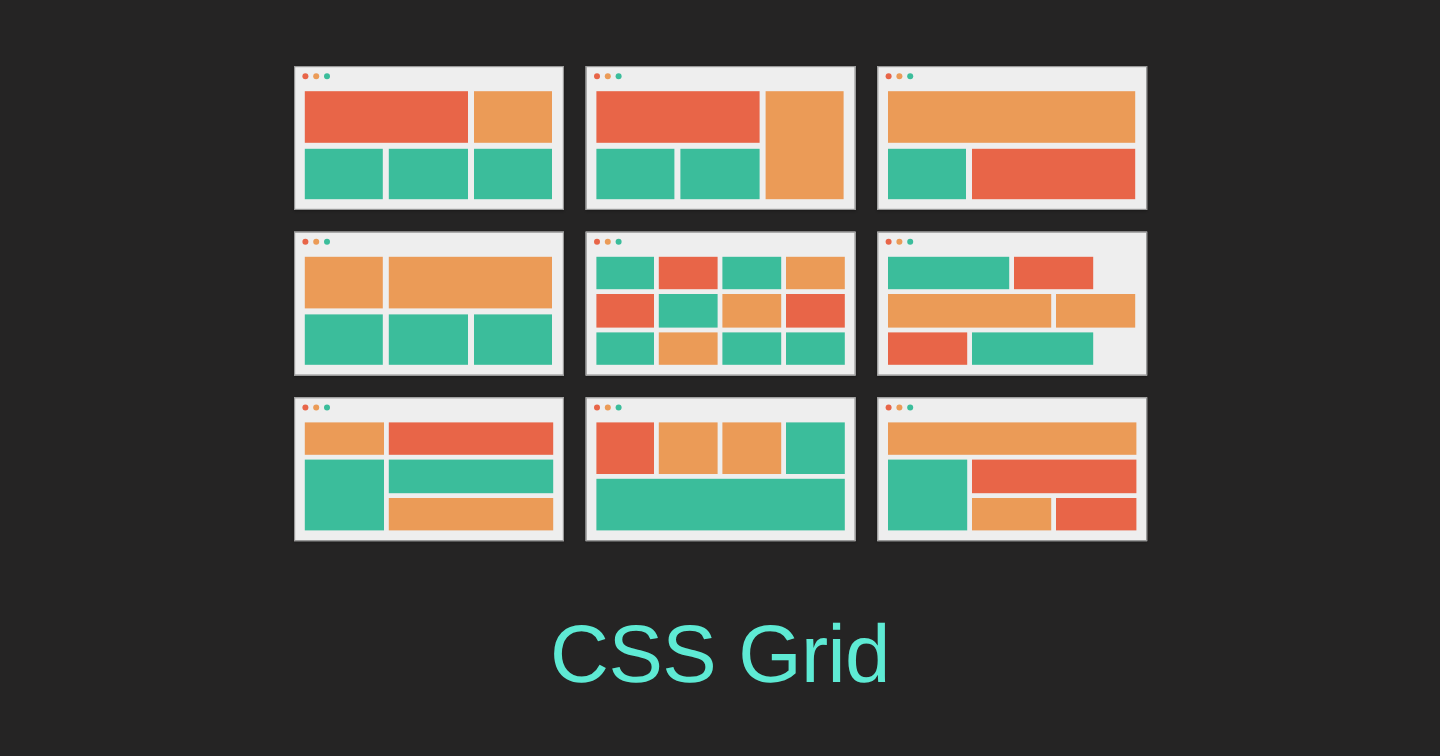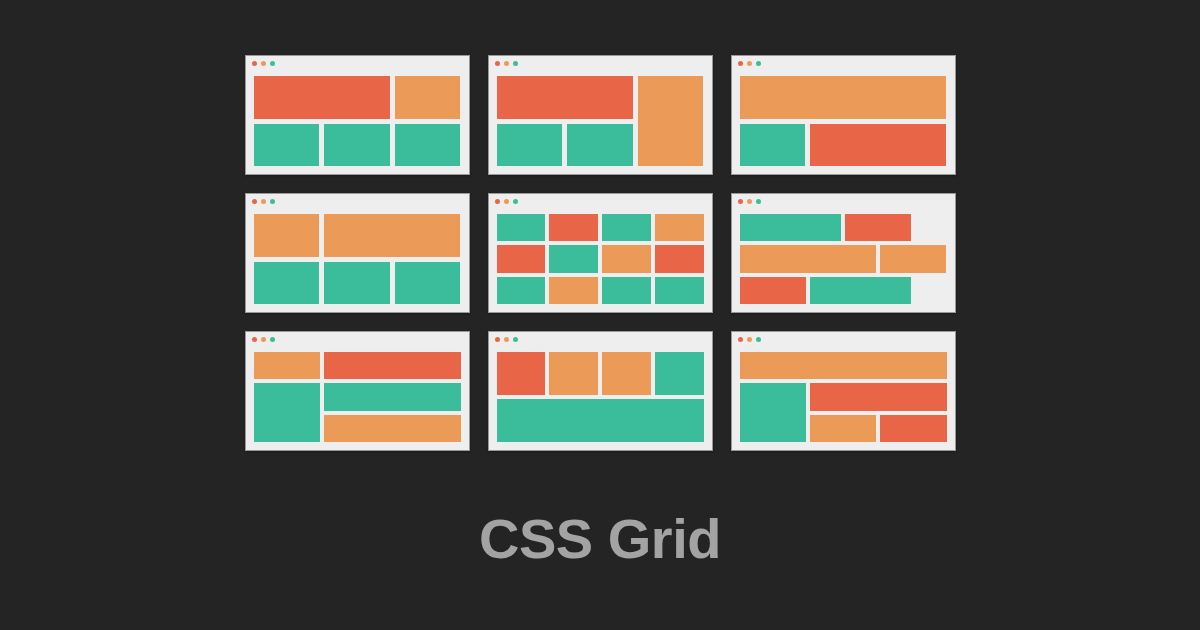--- a/index.html
+++ b/index.html
@@ -101,23 +101,23 @@
 
   
   .w9 .body { grid-template-columns: 1fr 1fr 1fr; grid-template-rows: 1fr 1fr 1fr; gap:4px;}
   .w9 .c1 { grid-column: 1 / 4; grid-row: 1; }
   .w9 .c2 { grid-column: 1; grid-row: 2 / 4; }
   .w9 .c3 { grid-column: 2 / 4; grid-row: 2; }
   .w9 .c4 { grid-column: 2; grid-row: 3; }
   .w9 .c5 { grid-column: 3; grid-row: 3; }
 
   h1.title {
-    color: #a3a3a3;
-    font-size: 56px;
-    font-weight: 700;
+    color: #5eead4;
+    font-size: 68px;
+    font-weight: 400;
     margin-top: 55px;
     letter-spacing: -0.5px;
   }
 </style>
 </head>
 <body>
 
 <div class="grid-of-windows">
 
   <div class="win w1">

